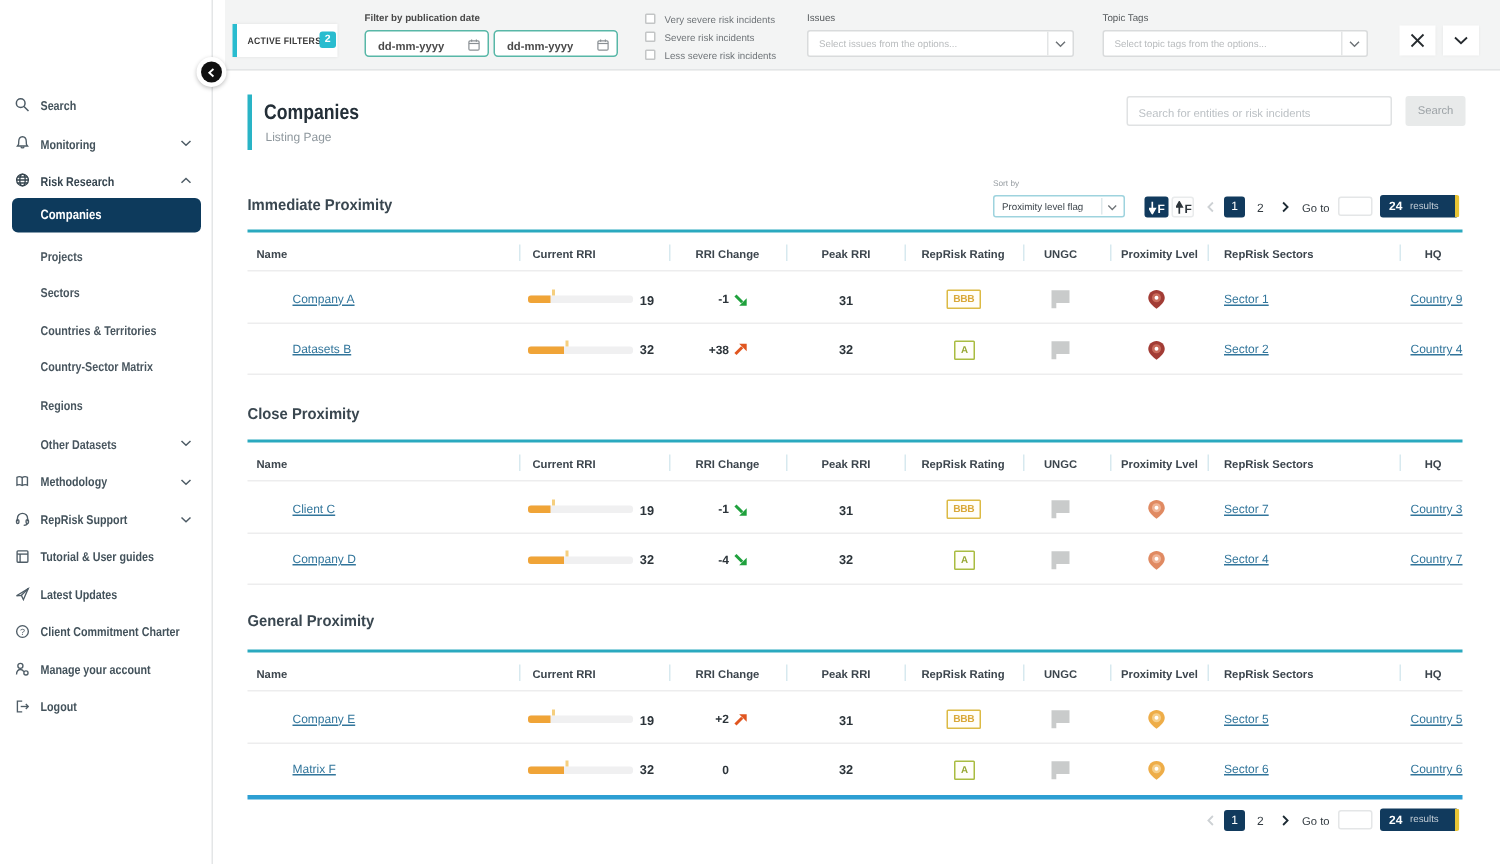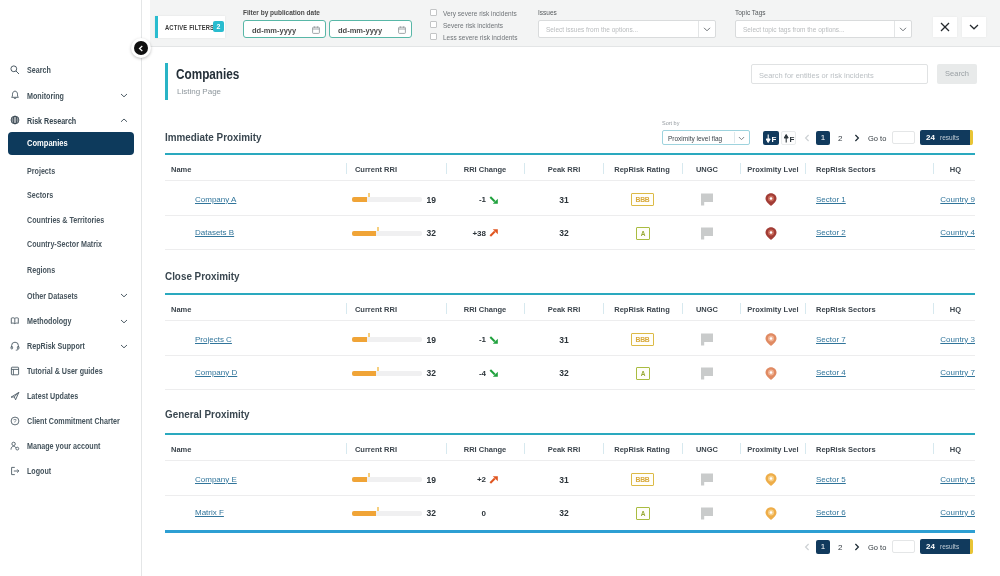--- a/index.html
+++ b/index.html
@@ -409,21 +409,21 @@
   <div class="hsep" style="left:346px"></div>
     <div class="hsep" style="left:446px"></div>
   <div class="hsep" style="left:524px"></div>
     <div class="hsep" style="left:603px"></div>
   <div class="hsep" style="left:682px"></div>
     <div class="hsep" style="left:740px"></div>
   <div class="hsep" style="left:805px"></div>
     <div class="hsep" style="left:933px"></div>
 </div>
 <div class="row" style="top:339.5px">
-  <span class="r-name lnk">Projects C</span>
+  <span class="r-name lnk">Client C</span>
   <div class="bar-track">
       <div class="bar-fill" style="width:15px"></div>
     </div>
   <div class="bar-tick" style="left:368px"></div>
   <div class="r-val">19</div>
   <div class="chg">-1</div>
     <svg class="chg-arrow" width="10" height="10" viewBox="0 0 10 10">
       <line x1="1.3" y1="2" x2="5.8" y2="6.5" stroke="#1fa13d" stroke-width="2"></line>
       <polygon points="3.8,8.8 8.8,8.8 8.8,3.8" fill="#1fa13d"></polygon>
     </svg>

